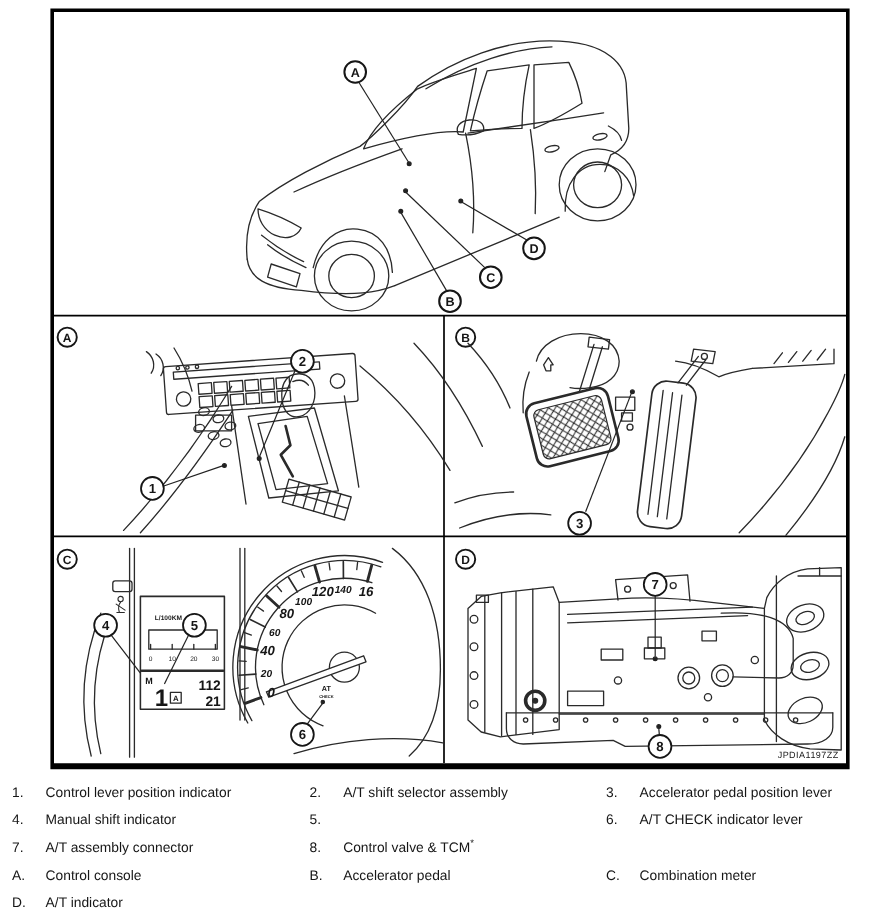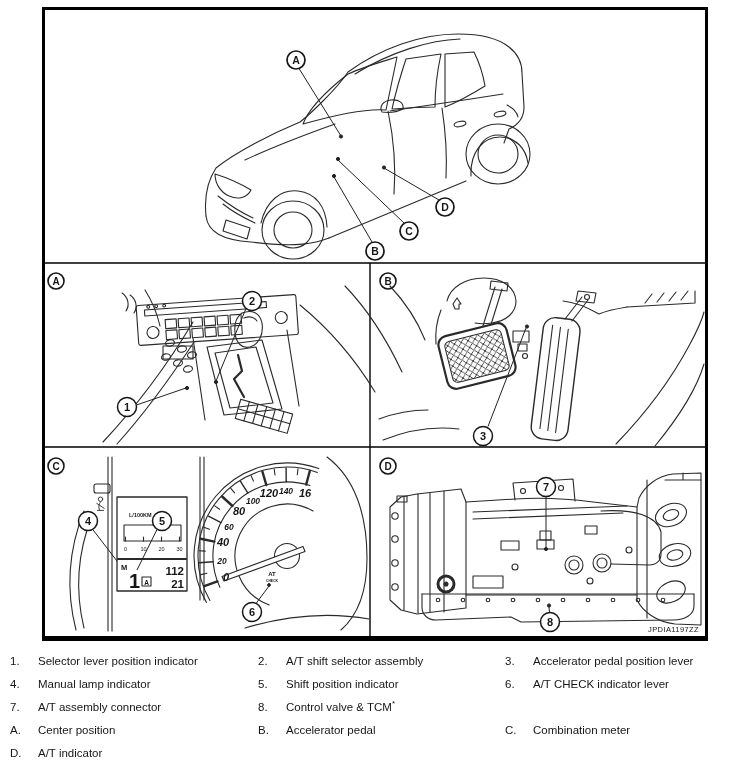--- a/index.html
+++ b/index.html
@@ -405,60 +405,59 @@
   </g>
 
   <text x="654" y="622" text-anchor="end" font-size="7.5" letter-spacing="0.4">JPDIA1197ZZ</text>
 </svg>
 </div>
 
 <div class="legend">
   <div class="lrow">
     <div class="lcell c1">
         <span class="lnum">1.</span>
-        <span>Selector lever position indicator</span>
+        <span>Control lever position indicator</span>
       </div>
     <div class="lcell c2">
         <span class="lnum">2.</span>
         <span>A/T shift selector assembly</span>
       </div>
     <div class="lcell c3">
         <span class="lnum">3.</span>
         <span>Accelerator pedal position lever</span>
       </div>
   </div>
   <div class="lrow">
     <div class="lcell c1">
         <span class="lnum">4.</span>
-        <span>Manual lamp indicator</span>
+        <span>Manual shift indicator</span>
       </div>
     <div class="lcell c2">
         <span class="lnum">5.</span>
-        <span>Shift position indicator</span>
       </div>
     <div class="lcell c3">
         <span class="lnum">6.</span>
         <span>A/T CHECK indicator lever</span>
       </div>
   </div>
   <div class="lrow">
     <div class="lcell c1">
         <span class="lnum">7.</span>
         <span>A/T assembly connector</span>
       </div>
     <div class="lcell c2">
         <span class="lnum">8.</span>
         <span><span>Control valve &amp; TCM</span><sup>*</sup></span>
       </div>
     <div class="lcell c3"></div>
   </div>
   <div class="lrow">
     <div class="lcell c1">
         <span class="lnum">A.</span>
-        <span>Center position</span>
+        <span>Control console</span>
       </div>
     <div class="lcell c2">
         <span class="lnum">B.</span>
         <span>Accelerator pedal</span>
       </div>
     <div class="lcell c3">
         <span class="lnum">C.</span>
         <span>Combination meter</span>
       </div>
   </div>

